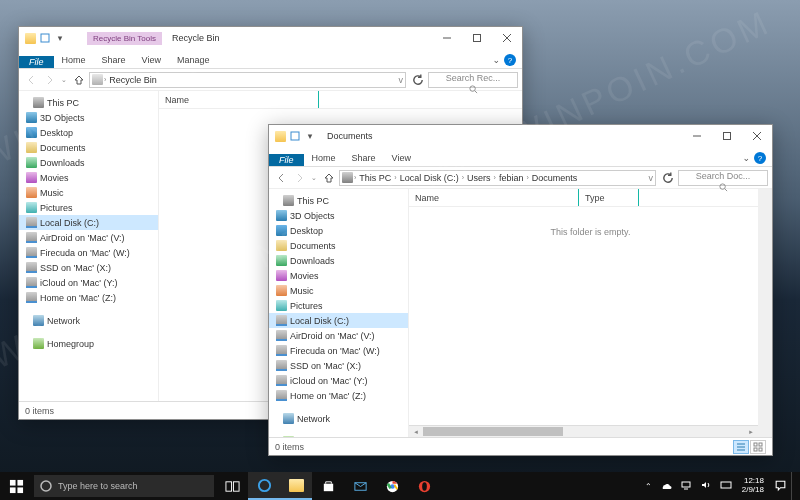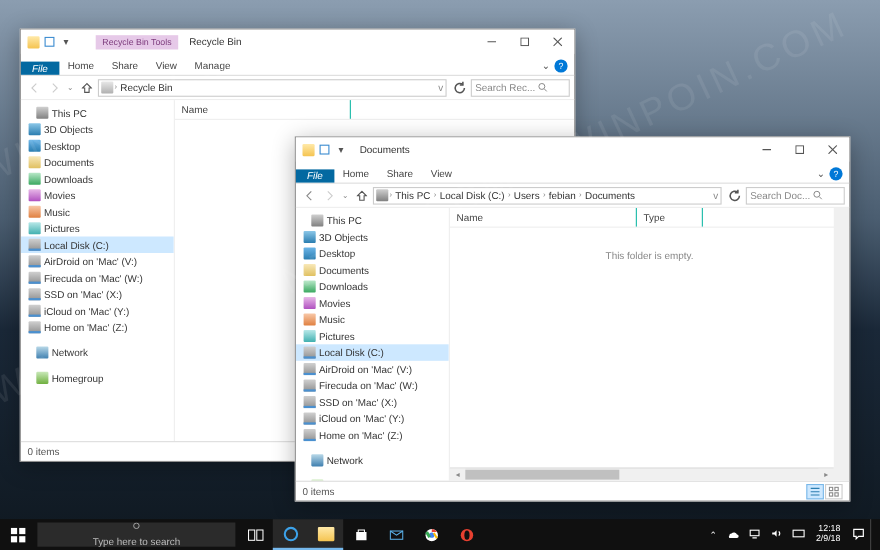--- a/index.html
+++ b/index.html
@@ -31,21 +31,21 @@
 .addr{height:22px;display:flex;align-items:center;padding:2px 4px;gap:3px;border-bottom:1px solid #eee;}
 .addr .nav{width:16px;height:16px;display:flex;align-items:center;justify-content:center;color:#888;}
 .addr .nav.d{color:#ccc;}
 .addr .nav svg{width:10px;height:10px;}
 .addr .chev{width:8px;color:#888;font-size:7px;}
 .addr .up{width:14px;color:#555;}
 .addr .bar{flex:1;border:1px solid #ccc;height:16px;display:flex;align-items:center;padding:0 2px;font-size:9px;color:#333;overflow:hidden;}
 .addr .crumb{padding:0 2px;white-space:nowrap;}
 .addr .csep{color:#888;padding:0 1px;font-size:7px;}
 .addr .rf{width:14px;height:14px;display:flex;align-items:center;justify-content:center;color:#555;margin-left:2px;}
-.addr .sch{width:90px;border:1px solid #ccc;height:16px;font-size:9px;color:#888;padding:0 3px;display:flex;align-items:center;gap:2px;}
+.addr .sch{width:90px;border:1px solid #ccc;height:16px;font-size:9px;color:#888;padding:0 3px;display:flex;align-items:center;gap:2px;flex-direction:column;}
 .addr .sch svg{width:9px;height:9px;flex-shrink:0;}
 
 .body{flex:1;display:flex;overflow:hidden;}
 .nav-pane{width:140px;border-right:1px solid #eee;padding:4px 0;font-size:9px;color:#333;overflow:hidden;}
 .np-item{display:flex;align-items:center;height:15px;padding-left:14px;gap:3px;white-space:nowrap;}
 .np-item.l2{padding-left:7px;}
 .np-item.sel{background:#cde8ff;}
 .np-sep{height:8px;}
 
 .content{flex:1;display:flex;flex-direction:column;font-size:9px;position:relative;}
@@ -77,21 +77,21 @@
 .i-disk{background:linear-gradient(#d0d0d0,#909090);border-radius:1px;position:relative;}
 .i-disk::after{content:"";position:absolute;bottom:0;left:0;right:0;height:2px;background:#4a90d0;}
 .i-net{background:linear-gradient(#b8d8e8,#4080b0);border-radius:1px;}
 .i-hg{background:linear-gradient(#c8e8b8,#70b040);border-radius:1px;}
 .i-bin{background:linear-gradient(#e8e8e8,#b0b0b0);border-radius:1px;}
 
 
 .taskbar{position:absolute;left:0;right:0;bottom:0;height:28px;background:#101010;display:flex;align-items:center;z-index:100;}
 .tb{width:32px;height:28px;display:flex;align-items:center;justify-content:center;color:#fff;}
 .tb.active{border-bottom:2px solid #76b9ed;background:rgba(255,255,255,0.1);}
-.search-box{width:180px;height:22px;background:#2b2b2b;margin:0 2px;display:flex;align-items:center;padding:0 6px;gap:6px;color:#bbb;font-size:9px;flex-direction:column;}
+.search-box{width:180px;height:22px;background:#2b2b2b;margin:0 2px;display:flex;align-items:center;padding:0 6px;gap:6px;color:#bbb;font-size:9px;}
 .search-box svg{width:12px;height:12px;}
 .tb svg{width:15px;height:15px;}
 .tray{margin-left:auto;display:flex;align-items:center;color:#fff;font-size:8px;}
 .tray .ti{padding:0 4px;}
 .tray .clock{padding:0 6px;text-align:right;line-height:1.1;}
 </style>
 </head>
 <body>
 
 <div class="wmk wmk1">WINPOIN.COM</div>

